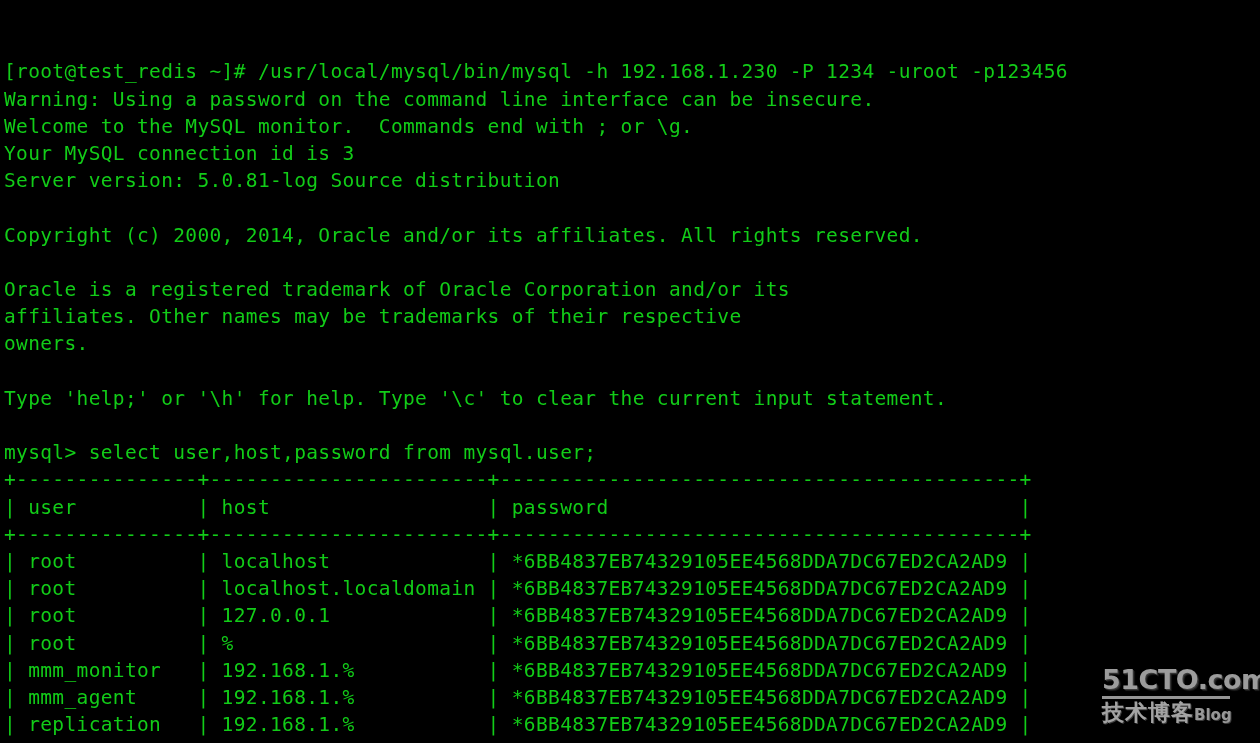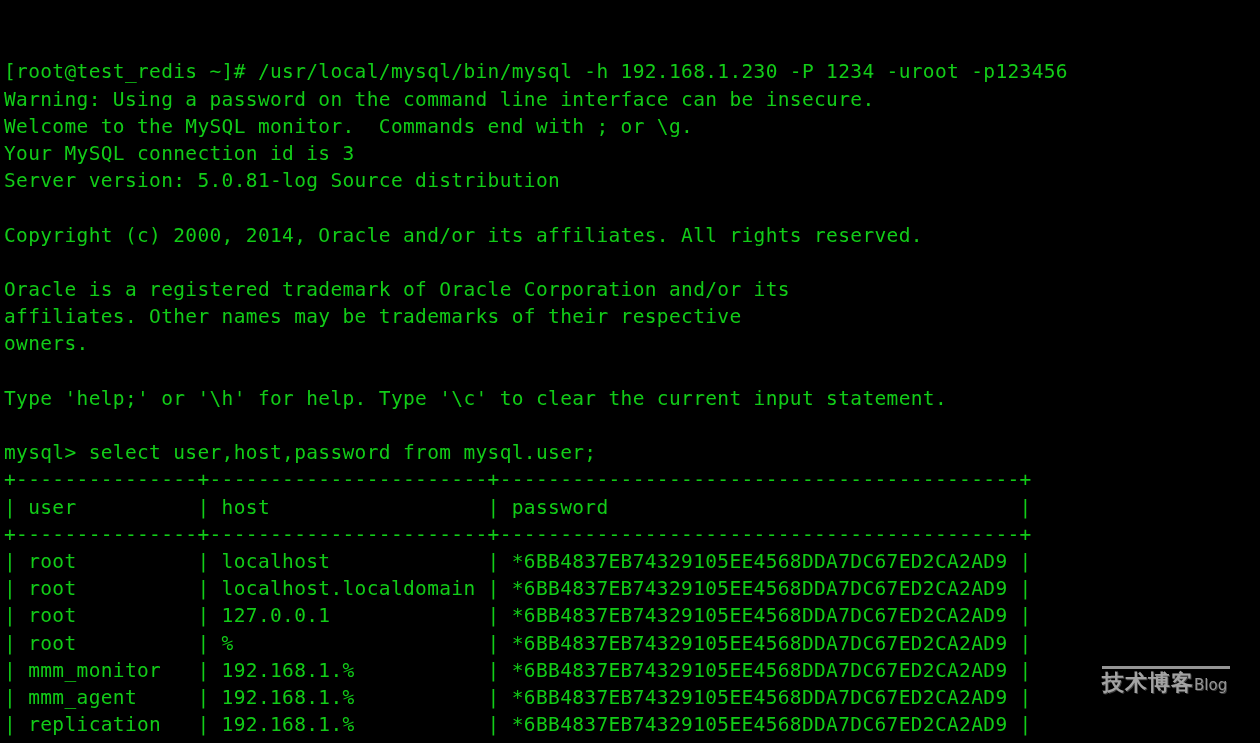--- a/index.html
+++ b/index.html
@@ -81,34 +81,35 @@
     font-family: "DejaVu Sans", "Liberation Sans", sans-serif;
     font-weight: bold;
     font-size: 22px;
     color: #e2e2e2;
     text-shadow: 1px 1px 0 #555;
     letter-spacing: 1px;
     line-height: 24px;
   }
   #watermark .wm-blog {
     font-family: "DejaVu Sans", "Liberation Sans", sans-serif;
-    font-weight: normal;
+    font-weight: bold;
     font-size: 15px;
     color: #d2d2d2;
     text-shadow: 1px 1px 0 #555;
     line-height: 18px;
     padding-bottom: 1px;
   }
 </style>
 </head>
 <body>
 
 <div id="terminal">
   <div id="terminal-lines"><div class="line">[root@test_redis ~]# /usr/local/mysql/bin/mysql -h 192.168.1.230 -P 1234 -uroot -p123456</div><div class="line">Warning: Using a password on the command line interface can be insecure.</div><div class="line">Welcome to the MySQL monitor.  Commands end with ; or \g.</div><div class="line">Your MySQL connection id is 3</div><div class="line">Server version: 5.0.81-log Source distribution</div><div class="line blank">&nbsp;</div><div class="line">Copyright (c) 2000, 2014, Oracle and/or its affiliates. All rights reserved.</div><div class="line blank">&nbsp;</div><div class="line">Oracle is a registered trademark of Oracle Corporation and/or its</div><div class="line">affiliates. Other names may be trademarks of their respective</div><div class="line">owners.</div><div class="line blank">&nbsp;</div><div class="line">Type 'help;' or '\h' for help. Type '\c' to clear the current input statement.</div><div class="line blank">&nbsp;</div><div class="line">mysql&gt; select user,host,password from mysql.user;</div><div class="line">+---------------+-----------------------+-------------------------------------------+</div><div class="line">| user          | host                  | password                                  |</div><div class="line">+---------------+-----------------------+-------------------------------------------+</div><div class="line">| root          | localhost             | *6BB4837EB74329105EE4568DDA7DC67ED2CA2AD9 |</div><div class="line">| root          | localhost.localdomain | *6BB4837EB74329105EE4568DDA7DC67ED2CA2AD9 |</div><div class="line">| root          | 127.0.0.1             | *6BB4837EB74329105EE4568DDA7DC67ED2CA2AD9 |</div><div class="line">| root          | %                     | *6BB4837EB74329105EE4568DDA7DC67ED2CA2AD9 |</div><div class="line">| mmm_monitor   | 192.168.1.%           | *6BB4837EB74329105EE4568DDA7DC67ED2CA2AD9 |</div><div class="line">| mmm_agent     | 192.168.1.%           | *6BB4837EB74329105EE4568DDA7DC67ED2CA2AD9 |</div><div class="line">| replication   | 192.168.1.%           | *6BB4837EB74329105EE4568DDA7DC67ED2CA2AD9 |</div><div class="line">+---------------+-----------------------+-------------------------------------------+</div></div>
 </div>
 
 <div id="watermark">
+  <div class="wm-top">51CTO.com</div>
   <div class="wm-rule"></div>
   <div class="wm-bottom">
     <span class="wm-cn">技术博客</span>
     <span class="wm-blog">Blog</span>
   </div>
 </div>
 
 </body></html>

